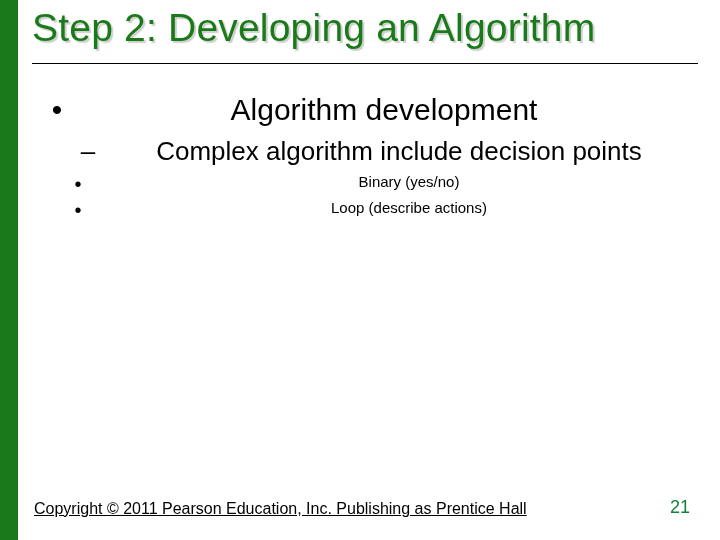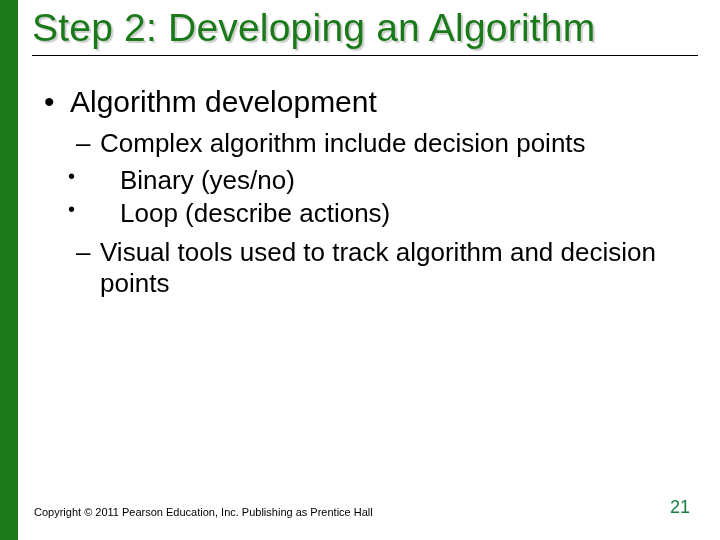--- a/index.html
+++ b/index.html
@@ -24,66 +24,67 @@
   .slide {
     position: absolute;
     left: 18px;
     top: 0;
     right: 0;
     bottom: 0;
     padding: 6px 22px 0 14px;
     box-sizing: border-box;
   }
   .title-wrap {
-    padding-bottom: 4px;
+    padding-bottom: 12px;
     border-bottom: 1px solid #000;
     margin-bottom: 28px;
   }
   .title {
     font-size: 39px;
     line-height: 1.15;
     color: #1a7a1a;
     text-shadow: 2px 2px 1px #cfcfcf;
     letter-spacing: 0.2px;
   }
-  ul { margin: 0; padding: 0; list-style: none; }
+  ul { margin: 0; padding: 0; list-style: none; text-align: center; }
   li { display: flex; }
   .b { flex: 0 0 auto; }
   .t { flex: 1 1 auto; }
 
   
   .lv1 { margin-left: 12px; }
   .lv1 > li { font-size: 30px; line-height: 1.22; margin-bottom: 8px; }
   .lv1 > li > .b { width: 26px; font-size: 30px; }
   .lv1 > li > .b::before { content: "•"; }
 
   
   .lv2 { margin-left: 44px; margin-top: 2px; }
   .lv2 > li { font-size: 26px; line-height: 1.22; margin-bottom: 2px; }
   .lv2 > li > .b { width: 24px; }
   .lv2 > li > .b::before { content: "–"; }
 
   
   .lv3 { margin-left: 36px; margin-top: 4px; margin-bottom: 6px; }
-  .lv3 > li { font-size: 26px; line-height: 1.28; gap: 32px; }
+  .lv3 > li { font-size: 15px; line-height: 1.28; gap: 32px; }
   .lv3 > li > .b { width: 20px; font-size: 20px; }
   .lv3 > li > .b::before { content: "•"; }
 
   .footer {
     position: absolute;
     left: 34px;
     bottom: 22px;
     right: 30px;
     display: flex;
     align-items: flex-end;
     justify-content: space-between;
   }
   .copyright {
-    font-size: 11px;
+    font-size: 16px;
     color: #000;
+    text-decoration: underline;
   }
   .pagenum {
     font-size: 18px;
     color: #15803d;
   }
 </style>
 </head>
 <body>
 
 <div class="left-bar"></div>
@@ -112,25 +113,19 @@
     <li>
       <span class="b"></span>
       <span class="t">Binary (yes/no)</span>
     </li>
     <li>
       <span class="b"></span>
       <span class="t">Loop (describe actions)</span>
     </li>
   </ul>
 
-  <ul class="lv2">
-    <li>
-      <span class="b"></span>
-      <span class="t">Visual tools used to track algorithm and decision points</span>
-    </li>
-  </ul>
 
 </div>
 
 <div class="footer">
   <div class="copyright">Copyright © 2011 Pearson Education, Inc. Publishing as Prentice Hall</div>
   <div class="pagenum">21</div>
 </div>
 
 </body></html>

